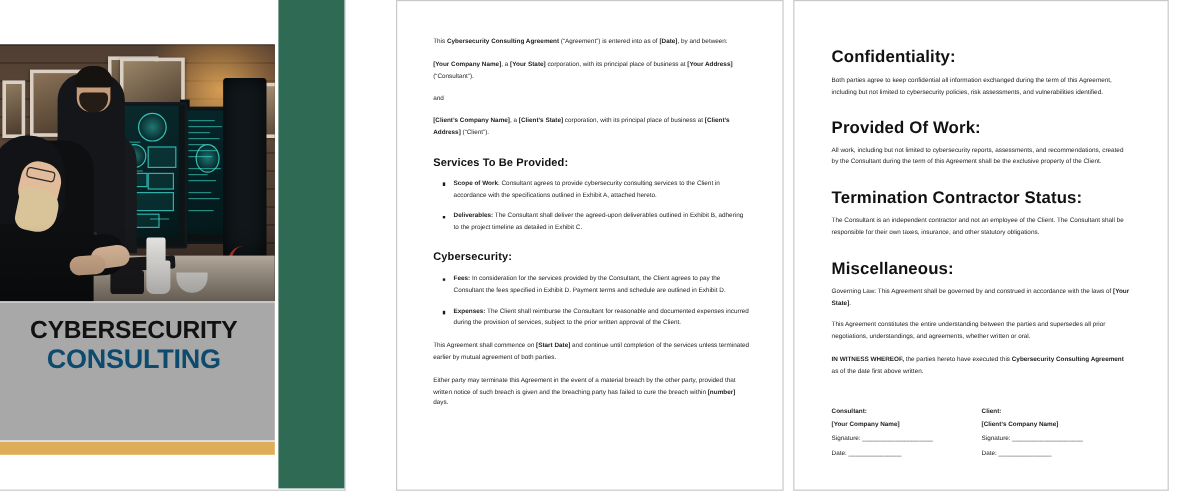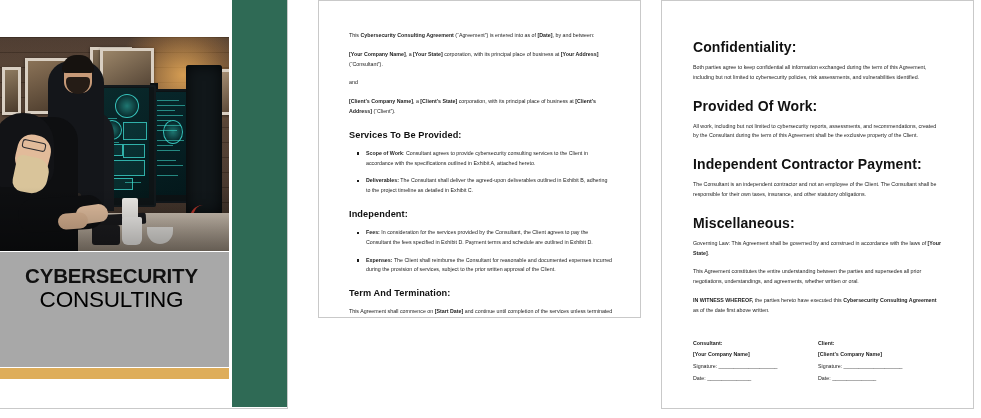--- a/index.html
+++ b/index.html
@@ -19,21 +19,21 @@
   .cover-inner{position:absolute;left:0;top:0;width:319px;height:407px;}
 
   .cover-green{position:absolute;left:232px;top:0;width:88px;height:407px;background:#2f6a55;}
 
   .cover-photo{position:absolute;left:0px;top:37px;width:229px;height:214px;overflow:hidden;background:#2a2320;}
   .cover-gray{position:absolute;left:0px;top:252px;width:229px;height:115px;background:#a8a8a8;}
   .cover-gold{position:absolute;left:0px;top:368px;width:229px;height:11px;background:#dead5a;}
 
   .cover-title-wrap{position:absolute;left:0;top:14px;width:229px;text-align:center;padding-right:6px;box-sizing:border-box;}
   .ct1{font-size:20.5px;font-weight:800;letter-spacing:-0.2px;color:#111;line-height:1.02;}
-  .ct2{font-size:22.5px;font-weight:400;letter-spacing:-0.2px;color:#000000;line-height:1.05;margin-top:1px;}
+  .ct2{font-size:22.5px;font-weight:700;letter-spacing:-0.2px;color:#0c4a6e;line-height:1.05;margin-top:1px;}
   .ct3{font-family:"Liberation Serif", serif;font-size:24px;font-weight:400;letter-spacing:0.5px;color:#111;
        line-height:1.08;margin-top:1px;display:inline-block;border-bottom:2px solid #111;padding:0 2px 1px 2px;}
 
   
   .ph{position:absolute;}
   .wall{left:0;top:0;width:229px;height:214px;
         background:
           linear-gradient(180deg,#4a382c 0%,#5a4434 28%,#4a382c 60%,#2d221b 100%);}
   .wall-planks{left:0;top:0;width:229px;height:214px;
         background:repeating-linear-gradient(180deg,
@@ -86,21 +86,21 @@
   .cup1lid{left:61px;top:156px;width:20px;height:5px;background:#2c2723;border-radius:3px;}
   .cup2{left:122px;top:161px;width:16px;height:24px;background:#f2f0ec;border-radius:2px 2px 5px 5px;}
   .cup3{left:122px;top:180px;width:20px;height:28px;background:#f6f4f1;border-radius:2px 2px 6px 6px;}
   .bowl{left:147px;top:190px;width:26px;height:17px;background:#eceae6;border-radius:0 0 13px 13px;}
   .redcable{left:182px;top:180px;width:42px;height:22px;border-bottom:3px solid #c0392b;border-radius:0 0 20px 20px;}
   .redcable2{left:190px;top:168px;width:26px;height:26px;border-left:3px solid #b5342a;border-radius:14px 0 0 14px;}
   .monstand{left:190px;top:176px;width:36px;height:8px;background:#15191c;border-radius:2px;}
   .shadowbottom{left:0;top:150px;width:229px;height:64px;background:linear-gradient(180deg,rgba(0,0,0,0) 0%,rgba(0,0,0,.35) 100%);}
 
   
-  #page-two{left:318px;top:0;width:323px;height:318px;}
+  #page-two{left:330px;top:0;width:323px;height:409px;}
   #page-three{left:661px;top:0;width:313px;height:409px;}
 
   .doc-body{padding:30px 27px 0 30px;box-sizing:border-box;}
   #page-three .doc-body{padding:38px 30px 0 31px;}
 
   .p{font-size:5.3px;line-height:1.85;color:#1c1c1c;margin:0 0 9px 0;text-align:left;}
   #page-three .p{margin:0 0 9px 0;}
   .p b{font-weight:700;}
   .h2{font-size:9.2px;font-weight:700;color:#111;margin:13px 0 9px 0;letter-spacing:0.1px;}
   #page-three .h2{font-size:14px;margin:0 0 8px 0;}
@@ -228,46 +228,45 @@
 
       <p class="p"><b>[Client’s Company Name]</b><span>, a </span><b>[Client’s State]</b><span> corporation, with its principal place of business at </span><b>[Client’s Address]</b><span> (“Client”).</span></p>
 
       <h2 class="h2">Services To Be Provided:</h2>
 
       <ul class="bl">
         <li><b>Scope of Work</b><span>: Consultant agrees to provide cybersecurity consulting services to the Client in accordance with the specifications outlined in Exhibit A, attached hereto.</span></li>
         <li><b>Deliverables:</b><span> The Consultant shall deliver the agreed-upon deliverables outlined in Exhibit B, adhering to the project timeline as detailed in Exhibit C.</span></li>
       </ul>
 
-      <h2 class="h2">Independent:</h2>
+      <h2 class="h2">Cybersecurity:</h2>
 
       <ul class="bl">
         <li><b>Fees:</b><span> In consideration for the services provided by the Consultant, the Client agrees to pay the Consultant the fees specified in Exhibit D. Payment terms and schedule are outlined in Exhibit D.</span></li>
         <li><b>Expenses:</b><span> The Client shall reimburse the Consultant for reasonable and documented expenses incurred during the provision of services, subject to the prior written approval of the Client.</span></li>
       </ul>
 
-      <h2 class="h2">Term And Termination:</h2>
 
       <p class="p"><span>This Agreement shall commence on </span><b>[Start Date]</b><span> and continue until completion of the services unless terminated earlier by mutual agreement of both parties.</span></p>
 
       <p class="p"><span>Either party may terminate this Agreement in the event of a material breach by the other party, provided that written notice of such breach is given and the breaching party has failed to cure the breach within </span><b>[number]</b><span> days.</span></p>
 
     </div>
   </div>
 
   <div class="page" id="page-three">
     <div class="doc-body">
 
       <h2 class="h2">Confidentiality:</h2>
       <p class="p">Both parties agree to keep confidential all information exchanged during the term of this Agreement, including but not limited to cybersecurity policies, risk assessments, and vulnerabilities identified.</p>
 
       <h2 class="h2 spaced">Provided Of Work:</h2>
       <p class="p">All work, including but not limited to cybersecurity reports, assessments, and recommendations, created by the Consultant during the term of this Agreement shall be the exclusive property of the Client.</p>
 
-      <h2 class="h2 spaced">Independent Contractor Payment:</h2>
+      <h2 class="h2 spaced">Termination Contractor Status:</h2>
       <p class="p">The Consultant is an independent contractor and not an employee of the Client. The Consultant shall be responsible for their own taxes, insurance, and other statutory obligations.</p>
 
       <h2 class="h2 spaced">Miscellaneous:</h2>
 
       <p class="p"><span>Governing Law: This Agreement shall be governed by and construed in accordance with the laws of </span><b>[Your State]</b><span>.</span></p>
 
       <p class="p">This Agreement constitutes the entire understanding between the parties and supersedes all prior negotiations, understandings, and agreements, whether written or oral.</p>
 
       <p class="p"><b>IN WITNESS WHEREOF,</b><span> the parties hereto have executed this </span><b>Cybersecurity Consulting Agreement</b><span> as of the date first above written.</span></p>
 

